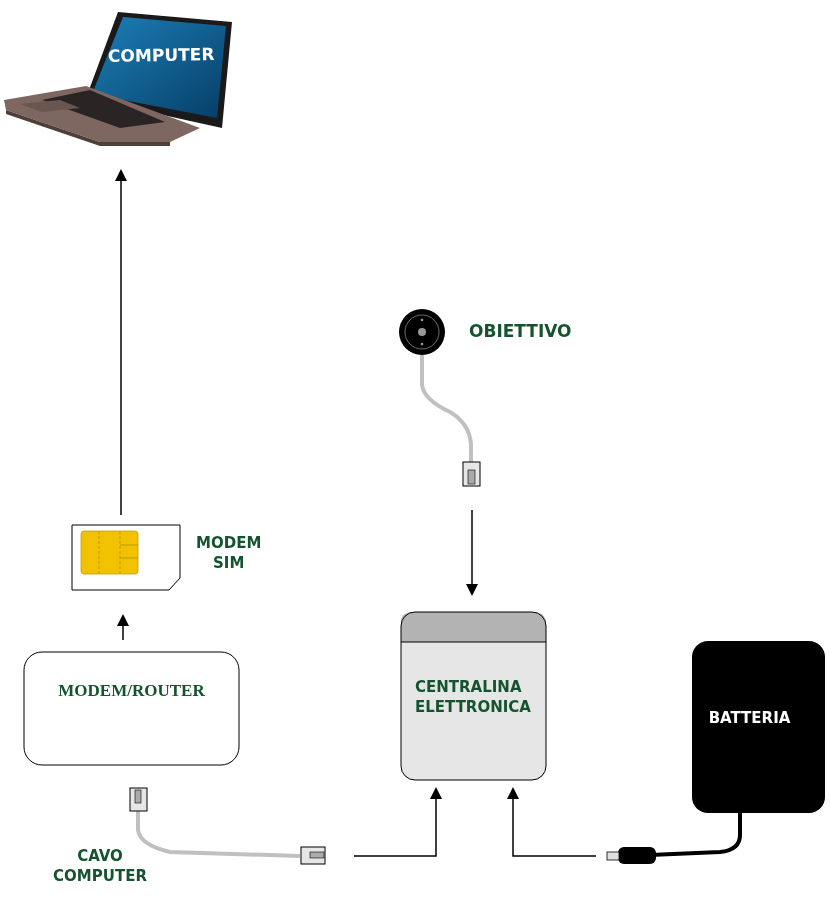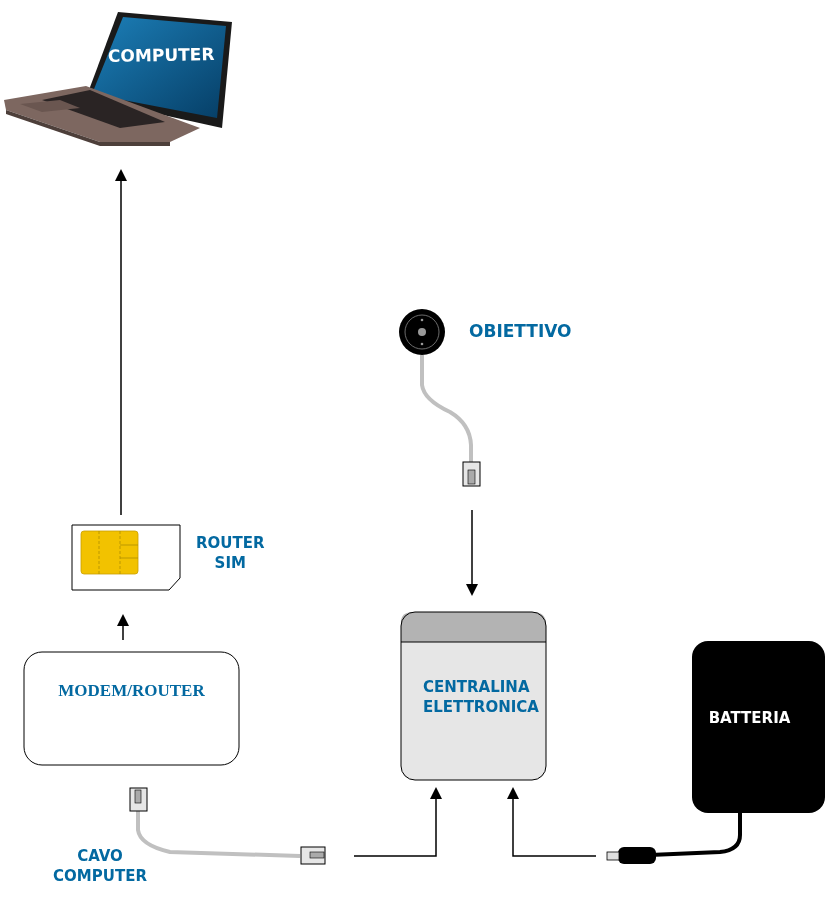--- a/index.html
+++ b/index.html
@@ -1,18 +1,18 @@
 <!DOCTYPE html>
 <html><head>
 <meta charset="utf-8">
 <style>
   html, body { margin:0; padding:0; background:#ffffff; }
   body { width:830px; height:913px; position:relative; overflow:hidden; font-family:"Liberation Sans", sans-serif; }
   svg.diagram { position:absolute; left:0; top:0; }
-  .lbl { position:absolute; font-family:"DejaVu Sans", sans-serif; font-weight:bold; color:#0369a1; text-align:center; line-height:1.35; white-space:nowrap; }
+  .lbl { position:absolute; font-family:"DejaVu Sans", sans-serif; font-weight:bold; color:#14532d; text-align:center; line-height:1.35; white-space:nowrap; }
 </style>
 </head>
 <body>
 
 <svg class="diagram" width="830" height="913" viewBox="0 0 830 913">
   <defs>
     <marker id="ah" markerWidth="8" markerHeight="8" refX="4" refY="4" orient="auto">
       <path d="M0,0 L8,4 L0,8 z" fill="#000"></path>
     </marker>
     <linearGradient id="scr" x1="0" y1="0" x2="1" y2="1">
@@ -81,33 +81,33 @@
     <rect x="692" y="641" width="133" height="172" rx="16" fill="#000"></rect>
     <path d="M740,813 L740,835 Q740,850 720,852 L650,855" fill="none" stroke="#000" stroke-width="4"></path>
     <rect x="618" y="847" width="38" height="17" rx="6" fill="#000"></rect>
     <rect x="607" y="852" width="12" height="8" fill="#e0e0e0" stroke="#000" stroke-width="0.8"></rect>
   </g>
 </svg>
 
 <div class="lbl" style="left:108px;top:44px;font-size:17px;color:#ffffff;transform:rotate(-1deg);">COMPUTER</div>
 
 <div class="lbl" style="left:196px;top:533px;font-size:15px;">
-  <div>ROUTER</div>
+  <div>MODEM</div>
   <div>SIM</div>
 </div>
 
 <div class="lbl" style="left:24px;width:215px;top:680px;font-size:17px;font-family:Liberation Serif, serif;">
   <div>MODEM/ROUTER</div>
 </div>
 
 <div class="lbl" style="left:48px;width:104px;top:846px;font-size:15px;">
   <div>CAVO</div>
   <div>COMPUTER</div>
 </div>
 
 <div class="lbl" style="left:469px;top:320px;font-size:17px;">OBIETTIVO</div>
 
-<div class="lbl" style="left:401px;width:156px;top:677px;font-size:15px;text-align:left;padding-left:22px;box-sizing:border-box;">
+<div class="lbl" style="left:401px;width:156px;top:677px;font-size:15px;text-align:left;padding-left:14px;box-sizing:border-box;">
   <div>CENTRALINA</div>
   <div>ELETTRONICA</div>
 </div>
 
 <div class="lbl" style="left:692px;width:115px;top:708px;font-size:15px;color:#ffffff;">BATTERIA</div>
 
 </body></html>

